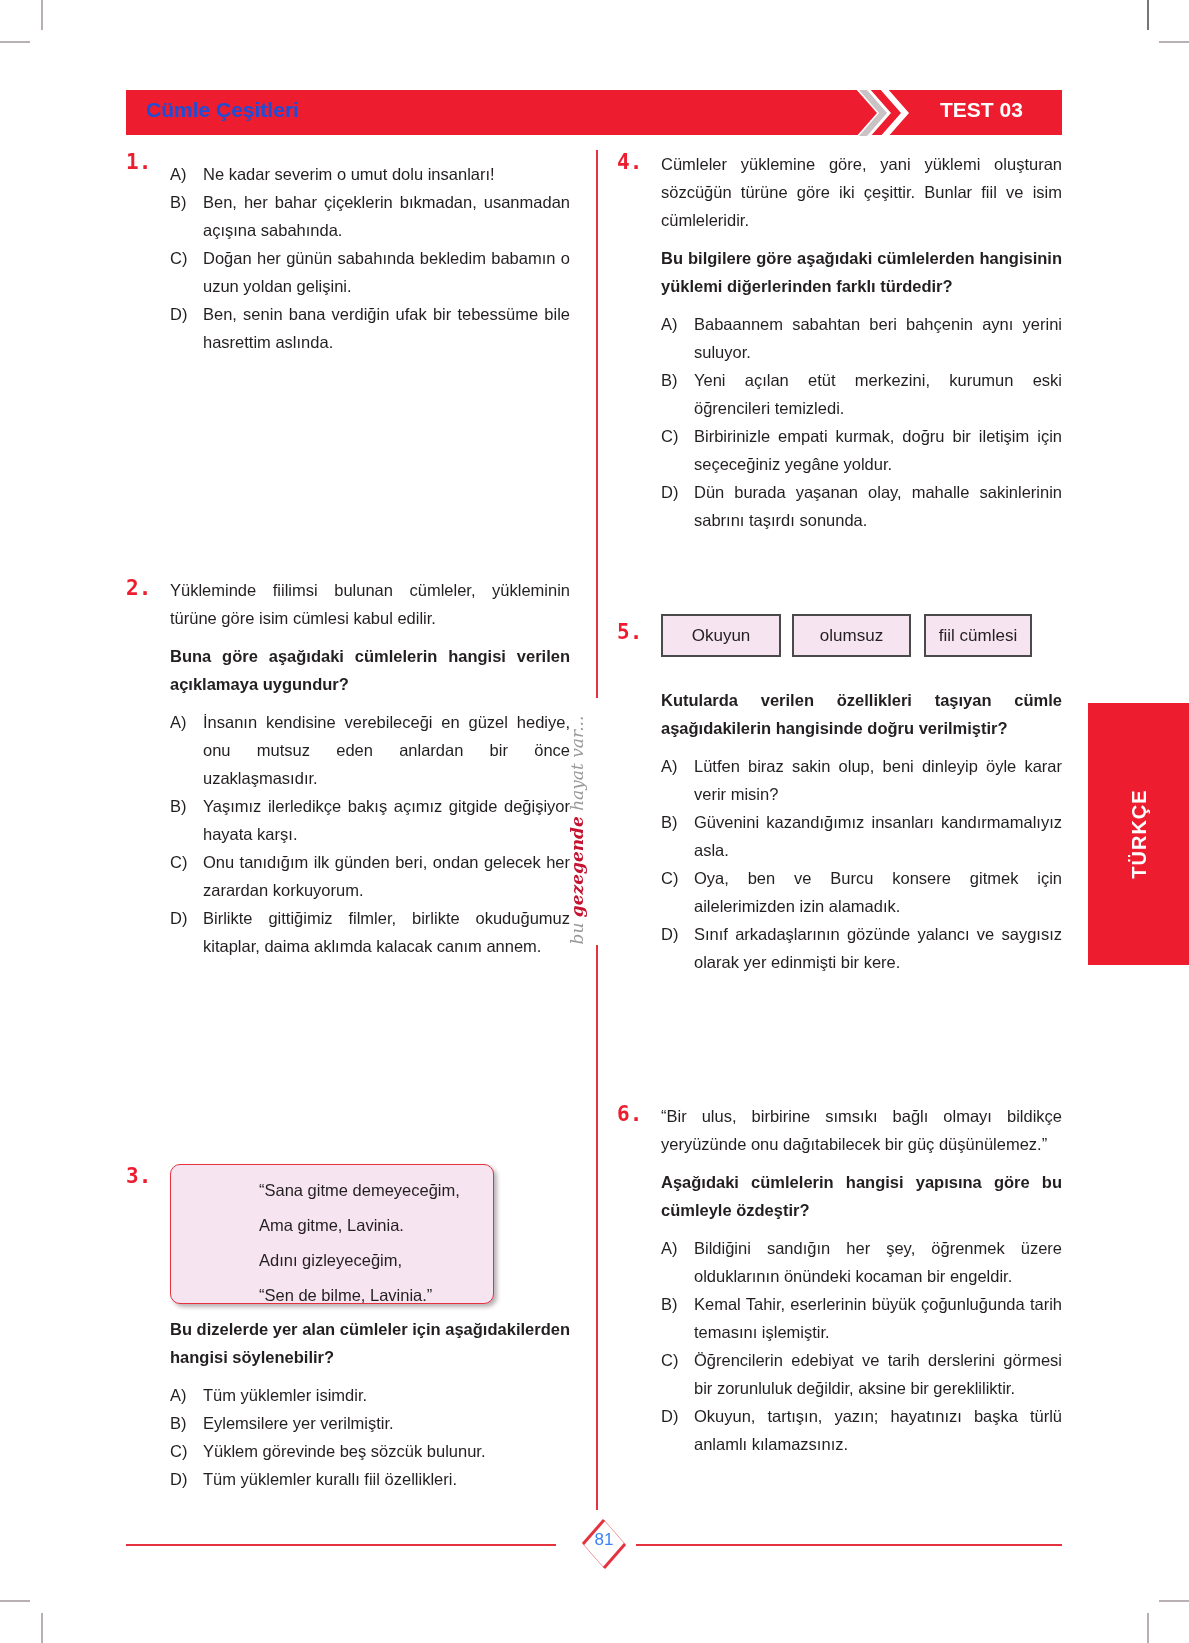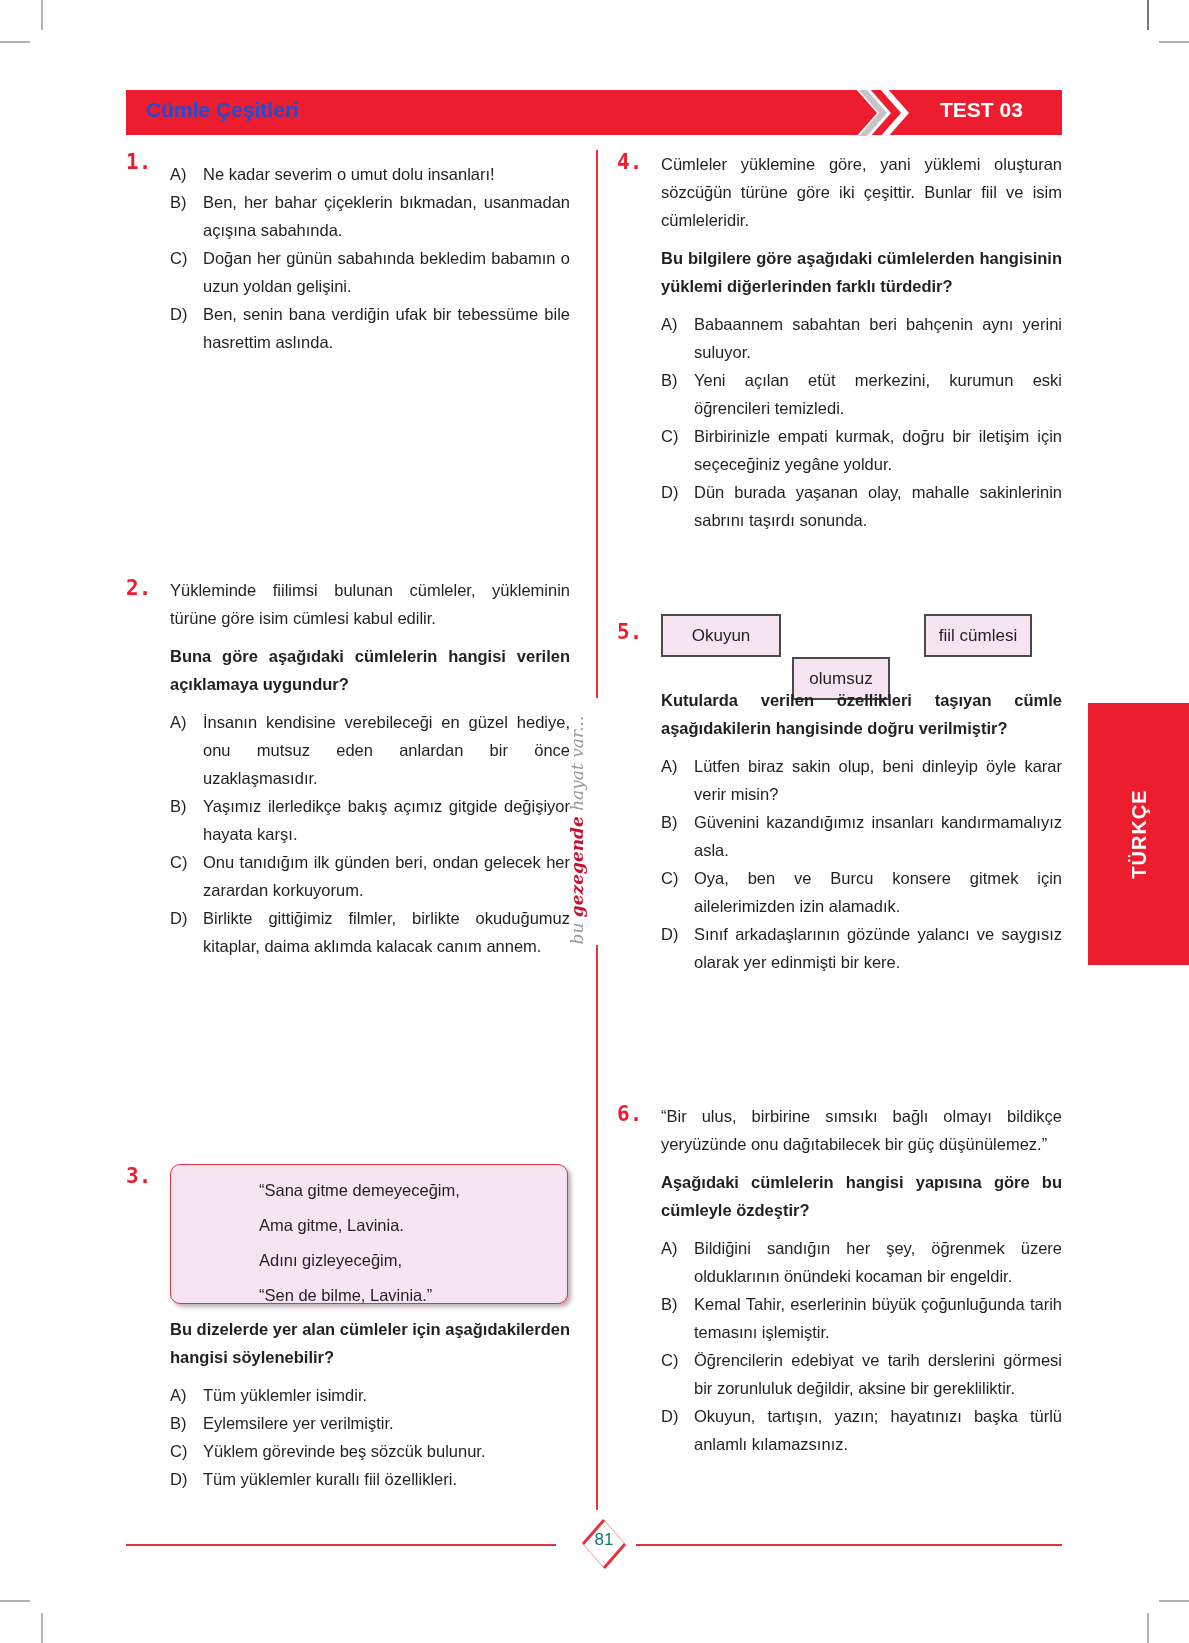--- a/index.html
+++ b/index.html
@@ -21,26 +21,26 @@
   .qnum { position:absolute; color:#ed1c2e; font-weight:bold; font-size:21px; font-family:"DejaVu Sans Mono", monospace; }
   .stem { text-align:justify; }
   .bold { font-weight:bold; }
   .opts { margin:0; padding:0; list-style:none; }
   .opt { display:flex; text-align:justify; }
   .opt .lt { width:33px; flex:0 0 33px; }
   .opt .tx { flex:1; }
   .gap { height:10px; }
   .box5 { position:absolute; top:614px; height:43px; border:2px solid #4a4a4a; background:#f6e4f1;
           display:flex; align-items:center; justify-content:center; font-size:17px; box-sizing:border-box; }
-  .poem { position:absolute; left:170px; top:1164px; width:398px; height:140px; background:#f6e4f1;
+  .poem { position:absolute; left:170px; top:1164px; width:324px; height:140px; background:#f6e4f1;
           border:1.5px solid #e4323f; border-radius:10px; box-shadow:3px 3px 4px #b9b0b5; box-sizing:border-box;
           padding:8px 0 0 88px; font-size:16.5px; line-height:35px; }
   .footer-line { position:absolute; top:1544px; height:1.5px; background:#e4323f; }
   .page-diamond { position:absolute; left:577px; top:1517px; width:54px; height:54px; }
-  .page-num { position:absolute; left:586px; top:1530px; width:36px; text-align:center; font-size:17px; color:#0f766e; }
+  .page-num { position:absolute; left:586px; top:1530px; width:36px; text-align:center; font-size:17px; color:#3b82f6; }
 </style>
 </head>
 <body>
 
 <div class="crop" style="left:41px;top:0;width:2px;height:30px;"></div>
 <div class="crop" style="left:0;top:41px;width:30px;height:2px;"></div>
 <div class="crop" style="left:1147px;top:0;width:2px;height:30px;background:#777;"></div>
 <div class="crop" style="left:1159px;top:41px;width:30px;height:2px;"></div>
 <div class="crop" style="left:41px;top:1613px;width:2px;height:30px;"></div>
 <div class="crop" style="left:0;top:1600px;width:30px;height:2px;"></div>
@@ -164,21 +164,21 @@
       </li>
     <li class="opt">
         <span class="lt">D)</span>
         <span class="tx">Dün burada yaşanan olay, mahalle sakinlerinin sabrını taşırdı sonunda.</span>
       </li>
   </ul>
 </div>
 
 <div class="qnum" style="left:617px;top:620px;">5.</div>
 <div class="box5" style="left:661px;width:120px;">Okuyun</div>
-<div class="box5" style="left:792px;width:98px;margin-top:43px;">olumsuz</div>
+<div class="box5" style="left:792px;width:119px;">olumsuz</div>
 <div class="box5" style="left:924px;width:108px;">fiil cümlesi</div>
 <div class="q" style="left:661px;top:686px;width:401px;">
   <div class="stem bold">Kutularda verilen özellikleri taşıyan cümle aşağıdakilerin hangisinde doğru verilmiştir?</div>
   <div class="gap"></div>
   <ul class="opts">
     <li class="opt">
         <span class="lt">A)</span>
         <span class="tx">Lütfen biraz sakin olup, beni dinleyip öyle karar verir misin?</span>
       </li>
     <li class="opt">

